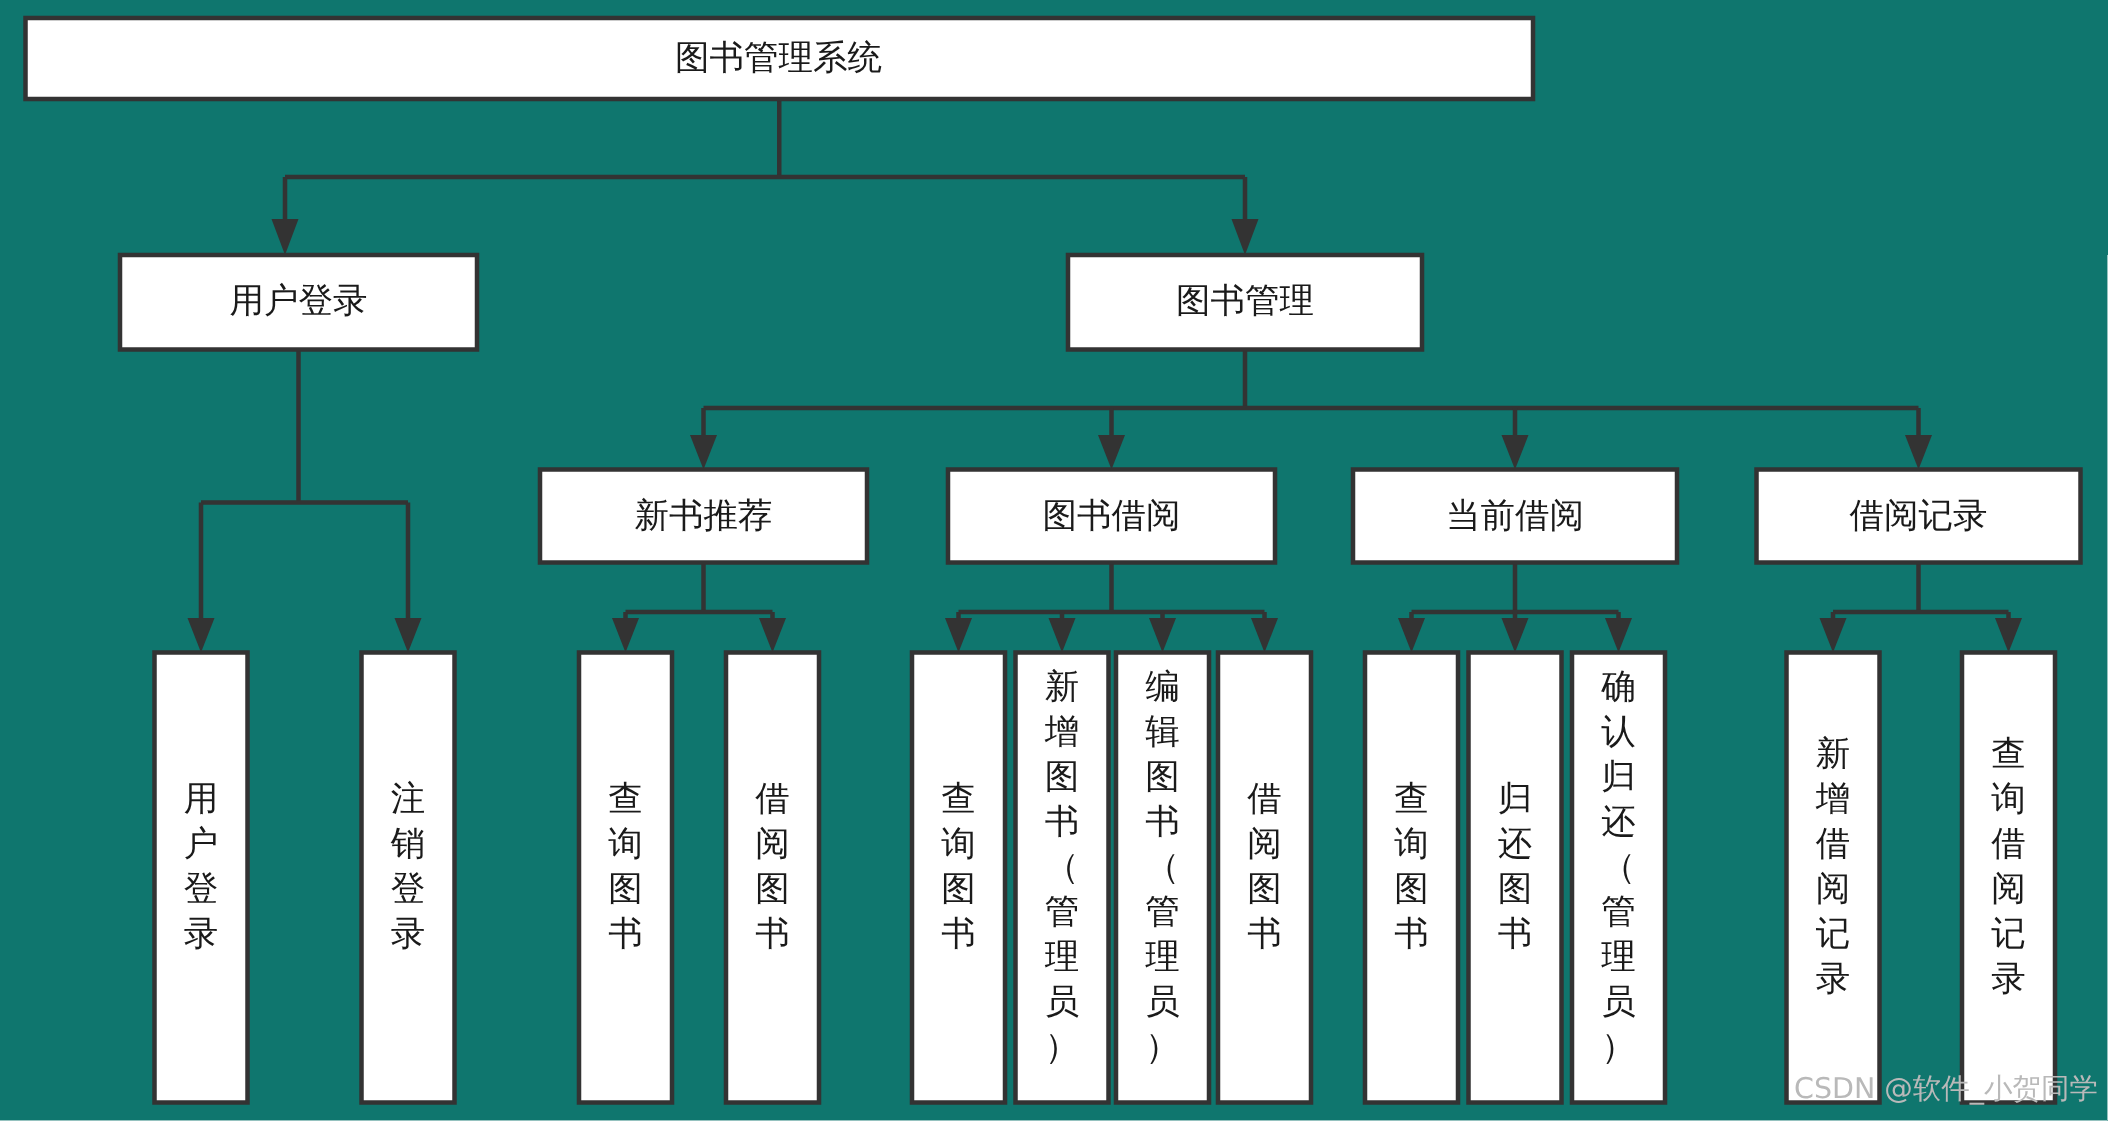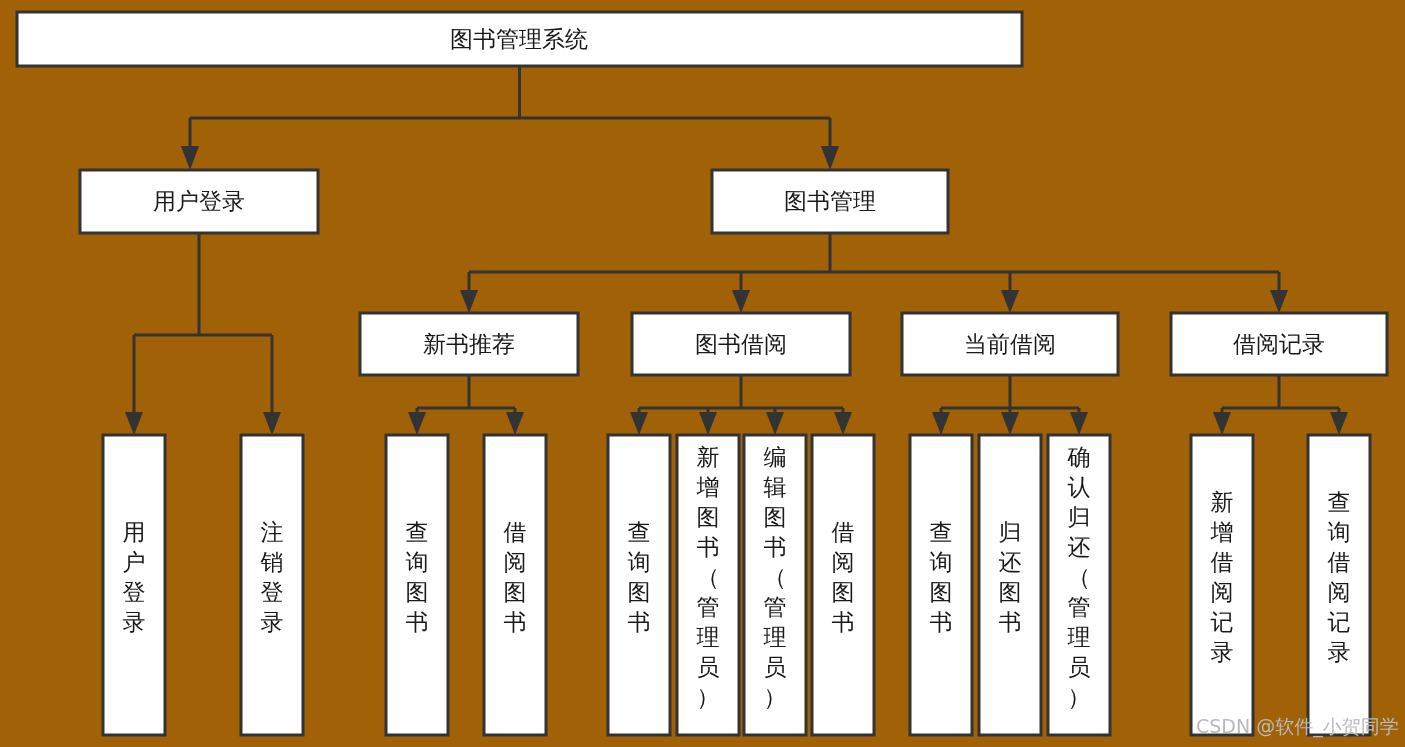--- a/index.html
+++ b/index.html
@@ -11,21 +11,21 @@
   body {
     width: 1405px;
     height: 747px;
     overflow: hidden;
     font-family: "DejaVu Sans", "Liberation Sans", sans-serif;
   }
   #diagram-root {
     position: relative;
     width: 1405px;
     height: 747px;
-    background: #a16207;
+    background: #0f766e;
   }
   svg#flowchart {
     position: absolute;
     left: 0;
     top: 0;
     width: 1405px;
     height: 747px;
     display: block;
   }
   .node-box {

